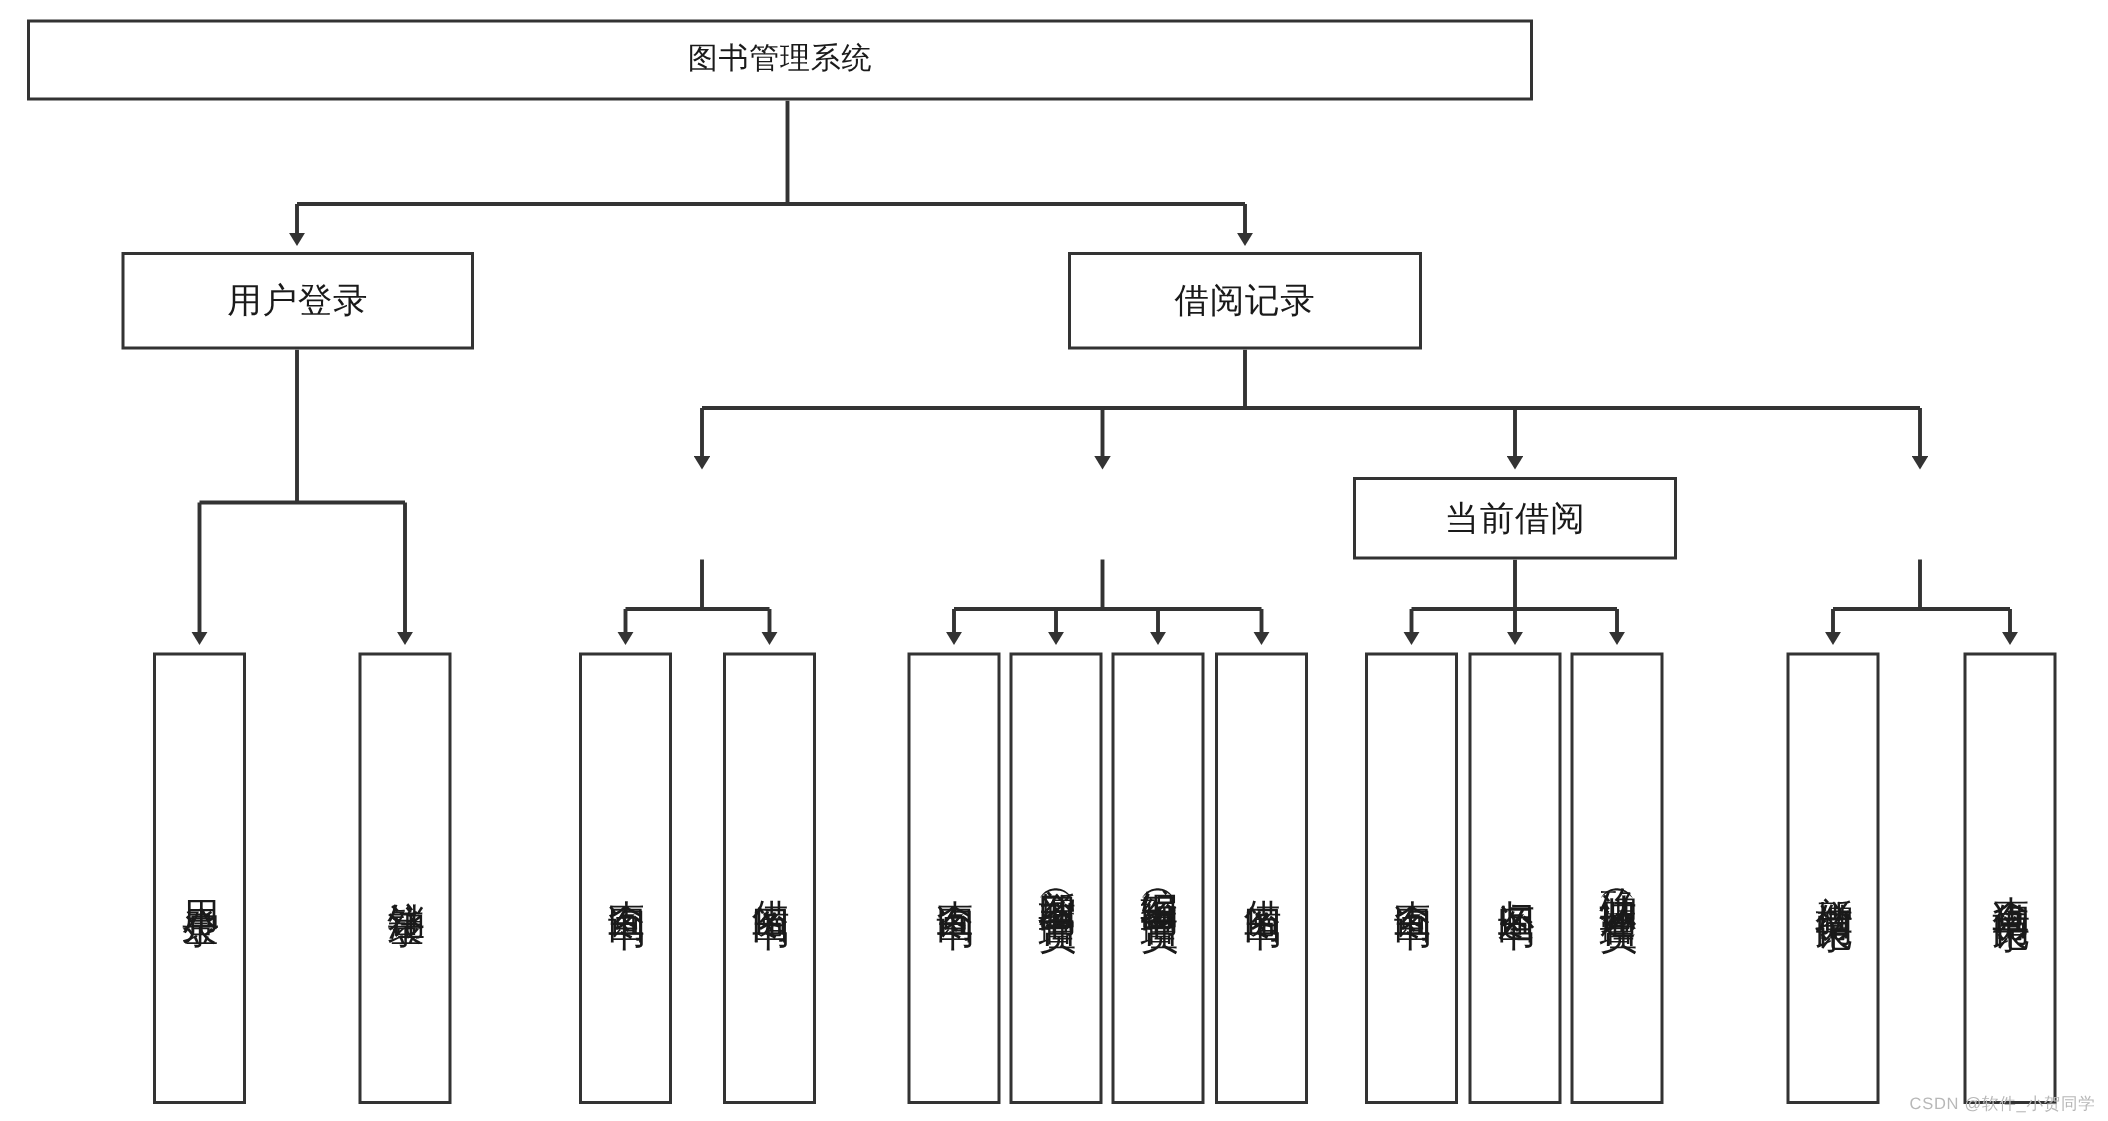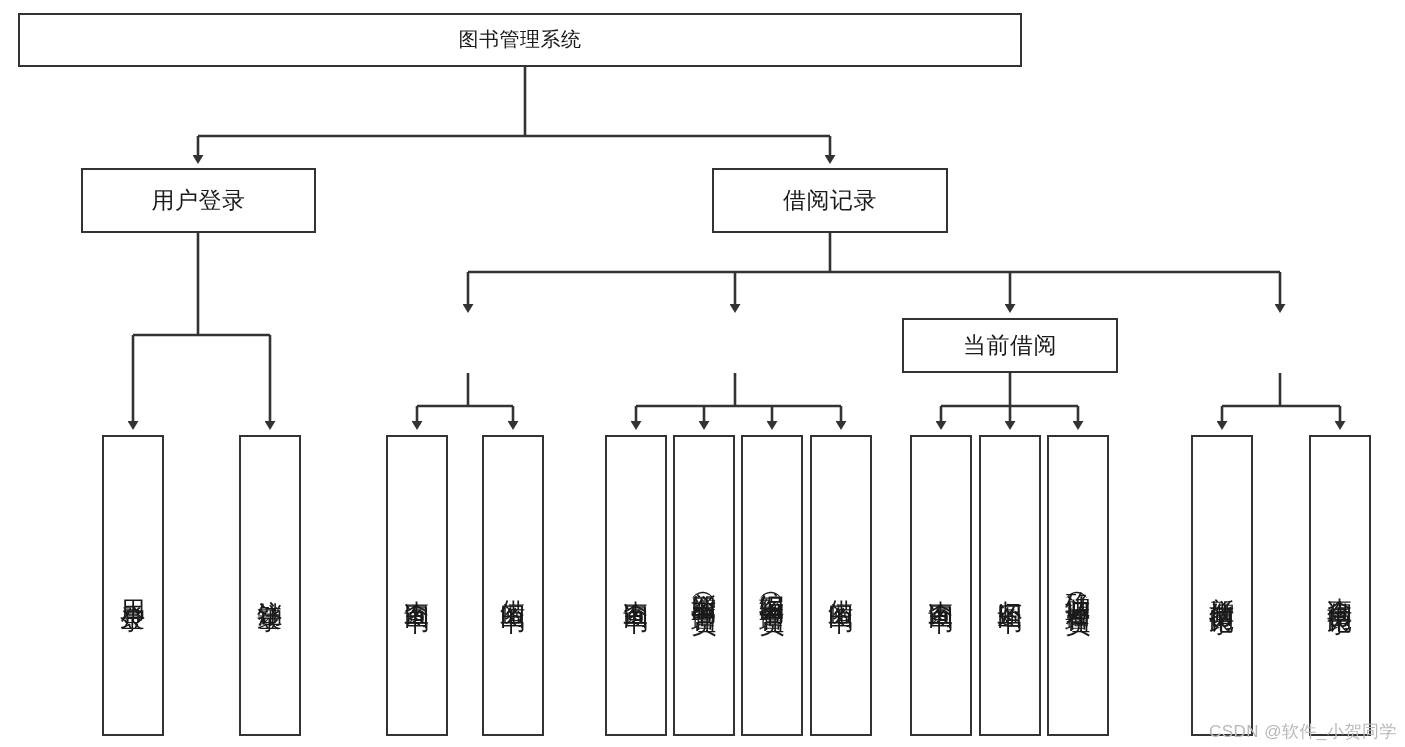--- a/index.html
+++ b/index.html
@@ -59,21 +59,21 @@
     text-orientation: upright;
     font-size: 25px;
     line-height: 1.22;
     letter-spacing: 3px;
     white-space: nowrap;
   }
   .watermark {
     position: absolute;
     right: 8px;
     bottom: 4px;
-    font-size: 17px;
+    font-size: 11px;
     color: #b8b8b8;
     letter-spacing: 0.5px;
     z-index: 5;
     white-space: nowrap;
   }
 </style>
 </head>
 <body>
 
 <div id="canvas">

